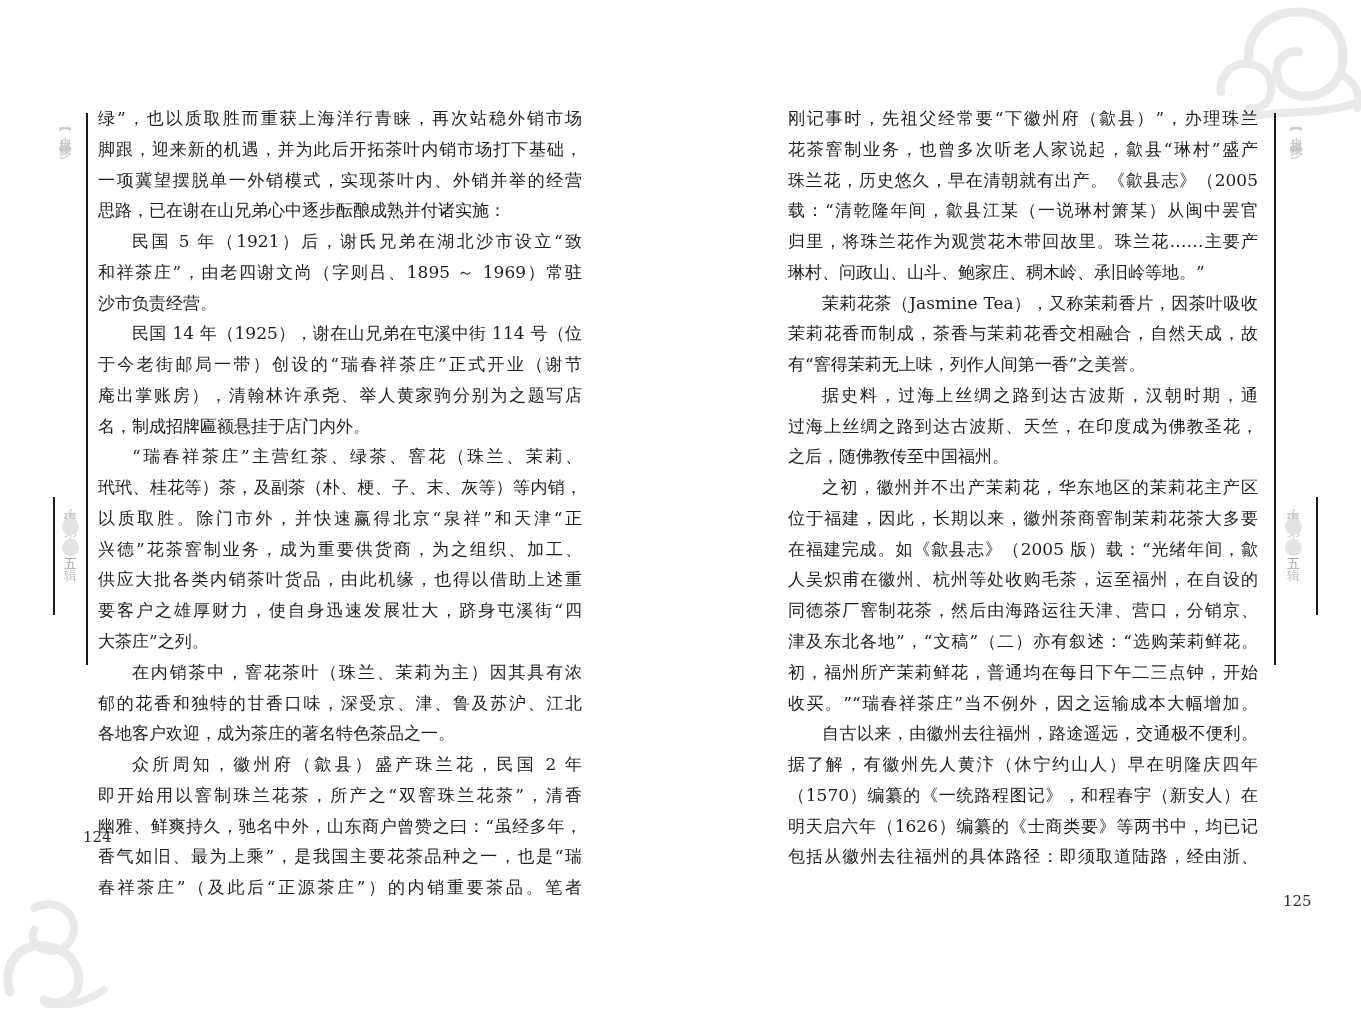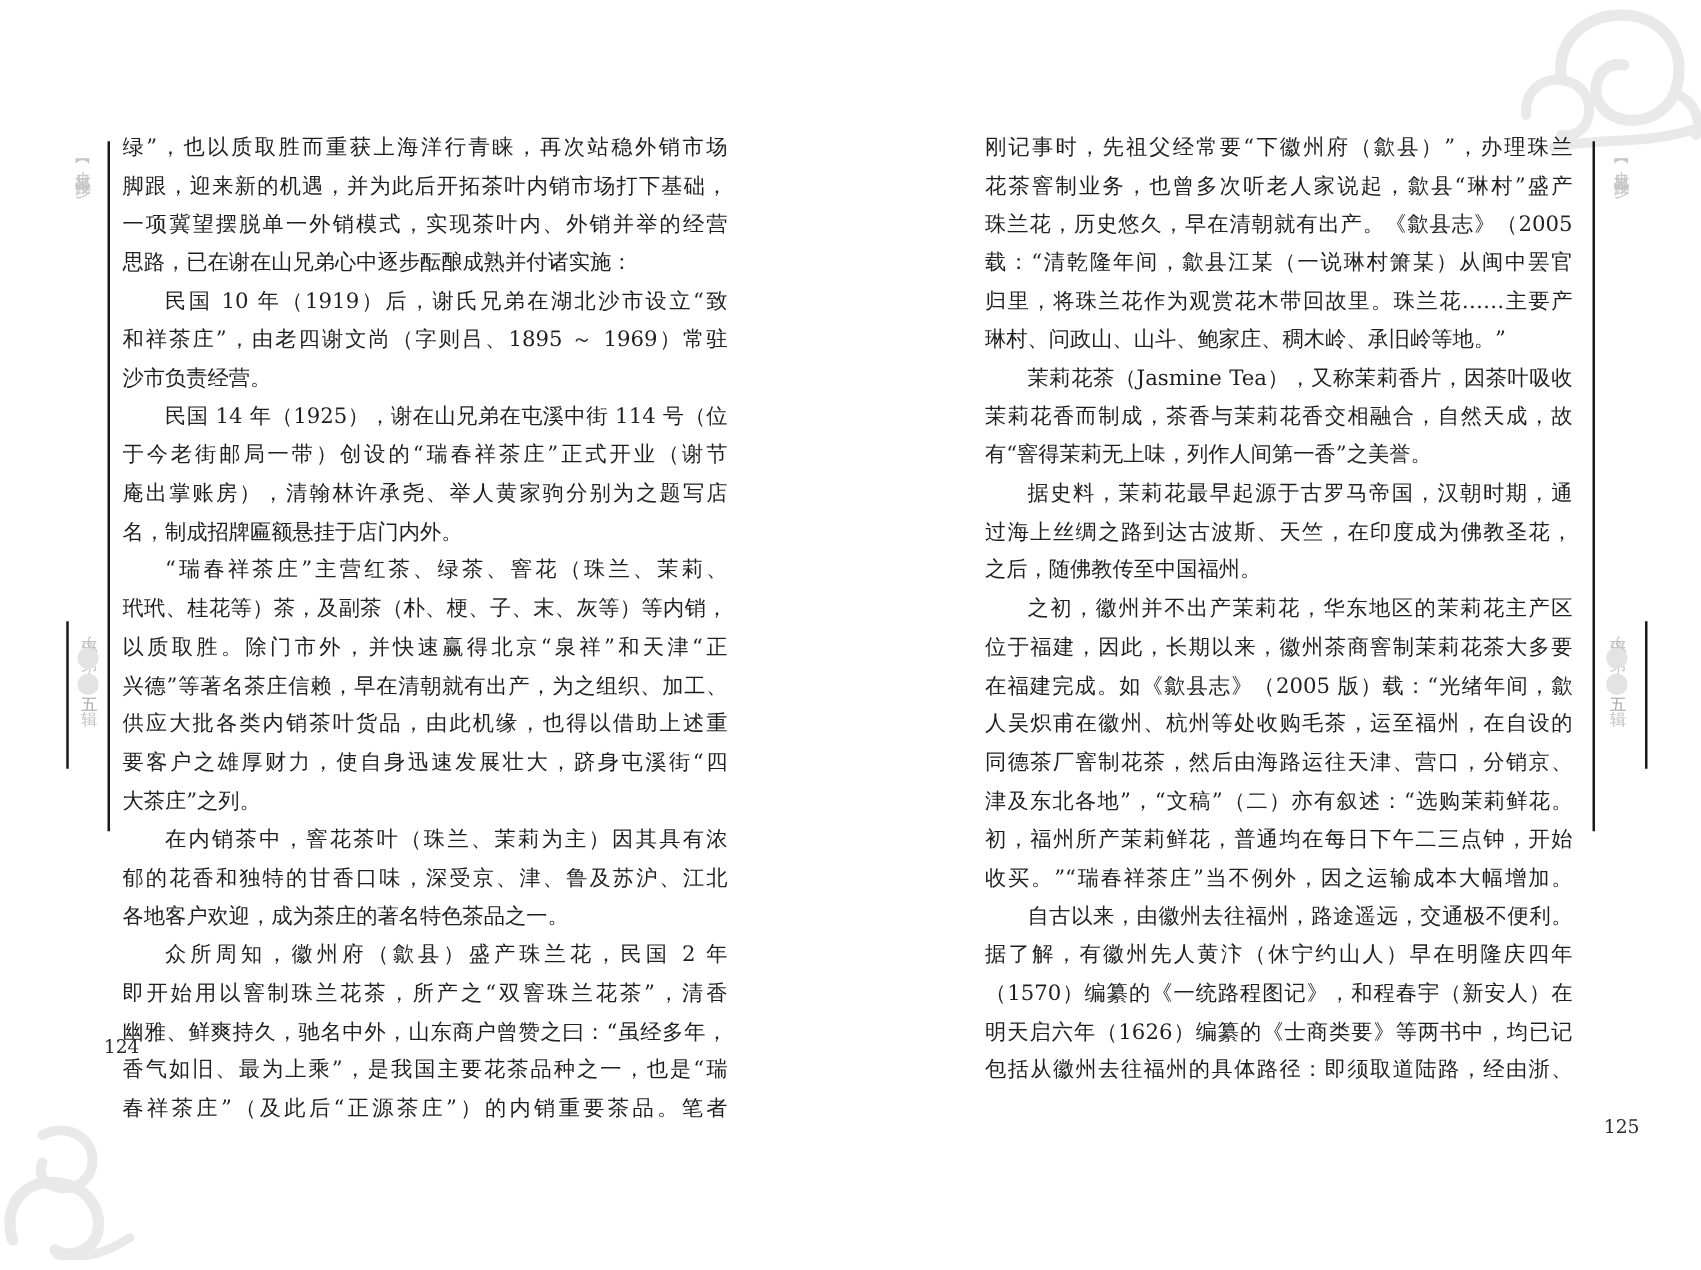--- a/index.html
+++ b/index.html
@@ -82,31 +82,31 @@
   <div class="series-text right">
     <span>屯溪文史·第</span><span class="circ">十</span><span class="circ">五</span><span>辑</span>
   </div>
   <div class="pagenum right">125</div>
 
   <div class="textcol left" id="left-lines">
       <div class="tline">绿”，也以质取胜而重获上海洋行青睐，再次站稳外销市场</div>
       <div class="tline">脚跟，迎来新的机遇，并为此后开拓茶叶内销市场打下基础，</div>
       <div class="tline">一项冀望摆脱单一外销模式，实现茶叶内、外销并举的经营</div>
       <div class="tline short">思路，已在谢在山兄弟心中逐步酝酿成熟并付诸实施：</div>
-      <div class="tline indent">民国 10 年（1919）后，谢氏兄弟在湖北沙市设立“致</div>
+      <div class="tline indent">民国 5 年（1921）后，谢氏兄弟在湖北沙市设立“致</div>
       <div class="tline">和祥茶庄”，由老四谢文尚（字则吕、1895 ～ 1969）常驻</div>
       <div class="tline short">沙市负责经营。</div>
       <div class="tline indent">民国 14 年（1925），谢在山兄弟在屯溪中街 114 号（位</div>
       <div class="tline">于今老街邮局一带）创设的“瑞春祥茶庄”正式开业（谢节</div>
       <div class="tline">庵出掌账房），清翰林许承尧、举人黄家驹分别为之题写店</div>
       <div class="tline short">名，制成招牌匾额悬挂于店门内外。</div>
       <div class="tline indent">“瑞春祥茶庄”主营红茶、绿茶、窨花（珠兰、茉莉、</div>
       <div class="tline">玳玳、桂花等）茶，及副茶（朴、梗、子、末、灰等）等内销，</div>
       <div class="tline">以质取胜。除门市外，并快速赢得北京“泉祥”和天津“正</div>
-      <div class="tline">兴德”等著名茶庄信赖，早在清朝就有出产，为之组织、加工、</div>
+      <div class="tline">兴德”花茶窨制业务，成为重要供货商，为之组织、加工、</div>
       <div class="tline">供应大批各类内销茶叶货品，由此机缘，也得以借助上述重</div>
       <div class="tline">要客户之雄厚财力，使自身迅速发展壮大，跻身屯溪街“四</div>
       <div class="tline short">大茶庄”之列。</div>
       <div class="tline indent">在内销茶中，窨花茶叶（珠兰、茉莉为主）因其具有浓</div>
       <div class="tline">郁的花香和独特的甘香口味，深受京、津、鲁及苏沪、江北</div>
       <div class="tline short">各地客户欢迎，成为茶庄的著名特色茶品之一。</div>
       <div class="tline indent">众所周知，徽州府（歙县）盛产珠兰花，民国 2 年（1913）</div>
       <div class="tline">即开始用以窨制珠兰花茶，所产之“双窨珠兰花茶”，清香</div>
       <div class="tline">幽雅、鲜爽持久，驰名中外，山东商户曾赞之曰：“虽经多年，</div>
       <div class="tline">香气如旧、最为上乘”，是我国主要花茶品种之一，也是“瑞</div>
@@ -115,21 +115,21 @@
   <div class="textcol right" id="right-lines">
       <div class="tline">刚记事时，先祖父经常要“下徽州府（歙县）”，办理珠兰</div>
       <div class="tline">花茶窨制业务，也曾多次听老人家说起，歙县“琳村”盛产</div>
       <div class="tline">珠兰花，历史悠久，早在清朝就有出产。《歙县志》（2005 版）</div>
       <div class="tline">载：“清乾隆年间，歙县江某（一说琳村箫某）从闽中罢官</div>
       <div class="tline">归里，将珠兰花作为观赏花木带回故里。珠兰花……主要产</div>
       <div class="tline short">琳村、问政山、山斗、鲍家庄、稠木岭、承旧岭等地。”</div>
       <div class="tline indent">茉莉花茶（Jasmine Tea），又称茉莉香片，因茶叶吸收</div>
       <div class="tline">茉莉花香而制成，茶香与茉莉花香交相融合，自然天成，故</div>
       <div class="tline short">有“窨得茉莉无上味，列作人间第一香”之美誉。</div>
-      <div class="tline indent">据史料，茉莉花最早起源于古罗马帝国，汉朝时期，通</div>
+      <div class="tline indent">据史料，过海上丝绸之路到达古波斯，汉朝时期，通</div>
       <div class="tline">过海上丝绸之路到达古波斯、天竺，在印度成为佛教圣花，</div>
       <div class="tline short">之后，随佛教传至中国福州。</div>
       <div class="tline indent">之初，徽州并不出产茉莉花，华东地区的茉莉花主产区</div>
       <div class="tline">位于福建，因此，长期以来，徽州茶商窨制茉莉花茶大多要</div>
       <div class="tline">在福建完成。如《歙县志》（2005 版）载：“光绪年间，歙</div>
       <div class="tline">人吴炽甫在徽州、杭州等处收购毛茶，运至福州，在自设的</div>
       <div class="tline">同德茶厂窨制花茶，然后由海路运往天津、营口，分销京、</div>
       <div class="tline">津及东北各地”，“文稿”（二）亦有叙述：“选购茉莉鲜花。</div>
       <div class="tline">初，福州所产茉莉鲜花，普通均在每日下午二三点钟，开始</div>
       <div class="tline">收买。”“瑞春祥茶庄”当不例外，因之运输成本大幅增加。</div>

